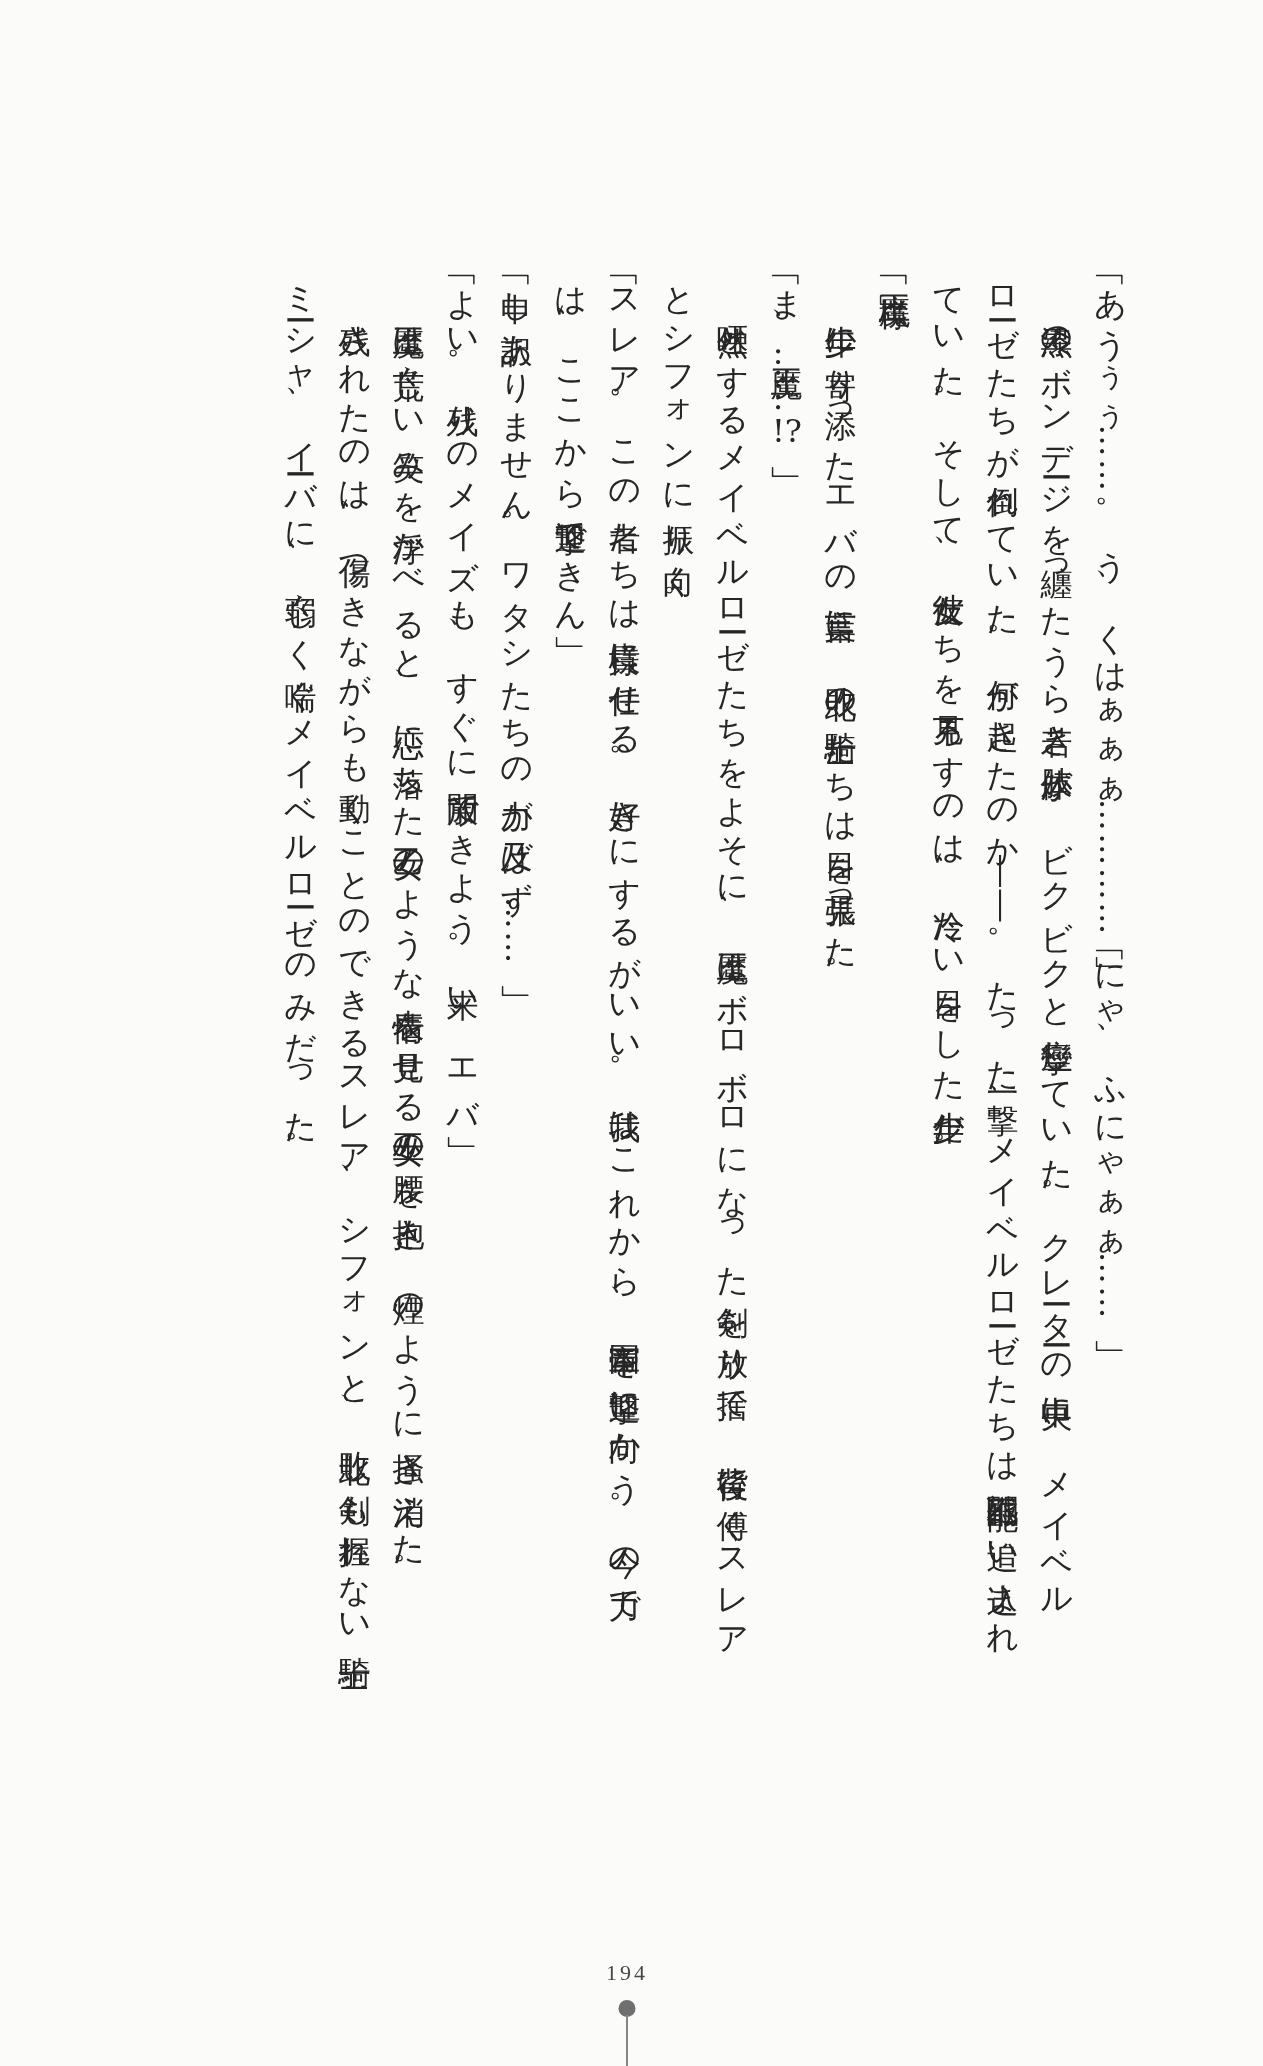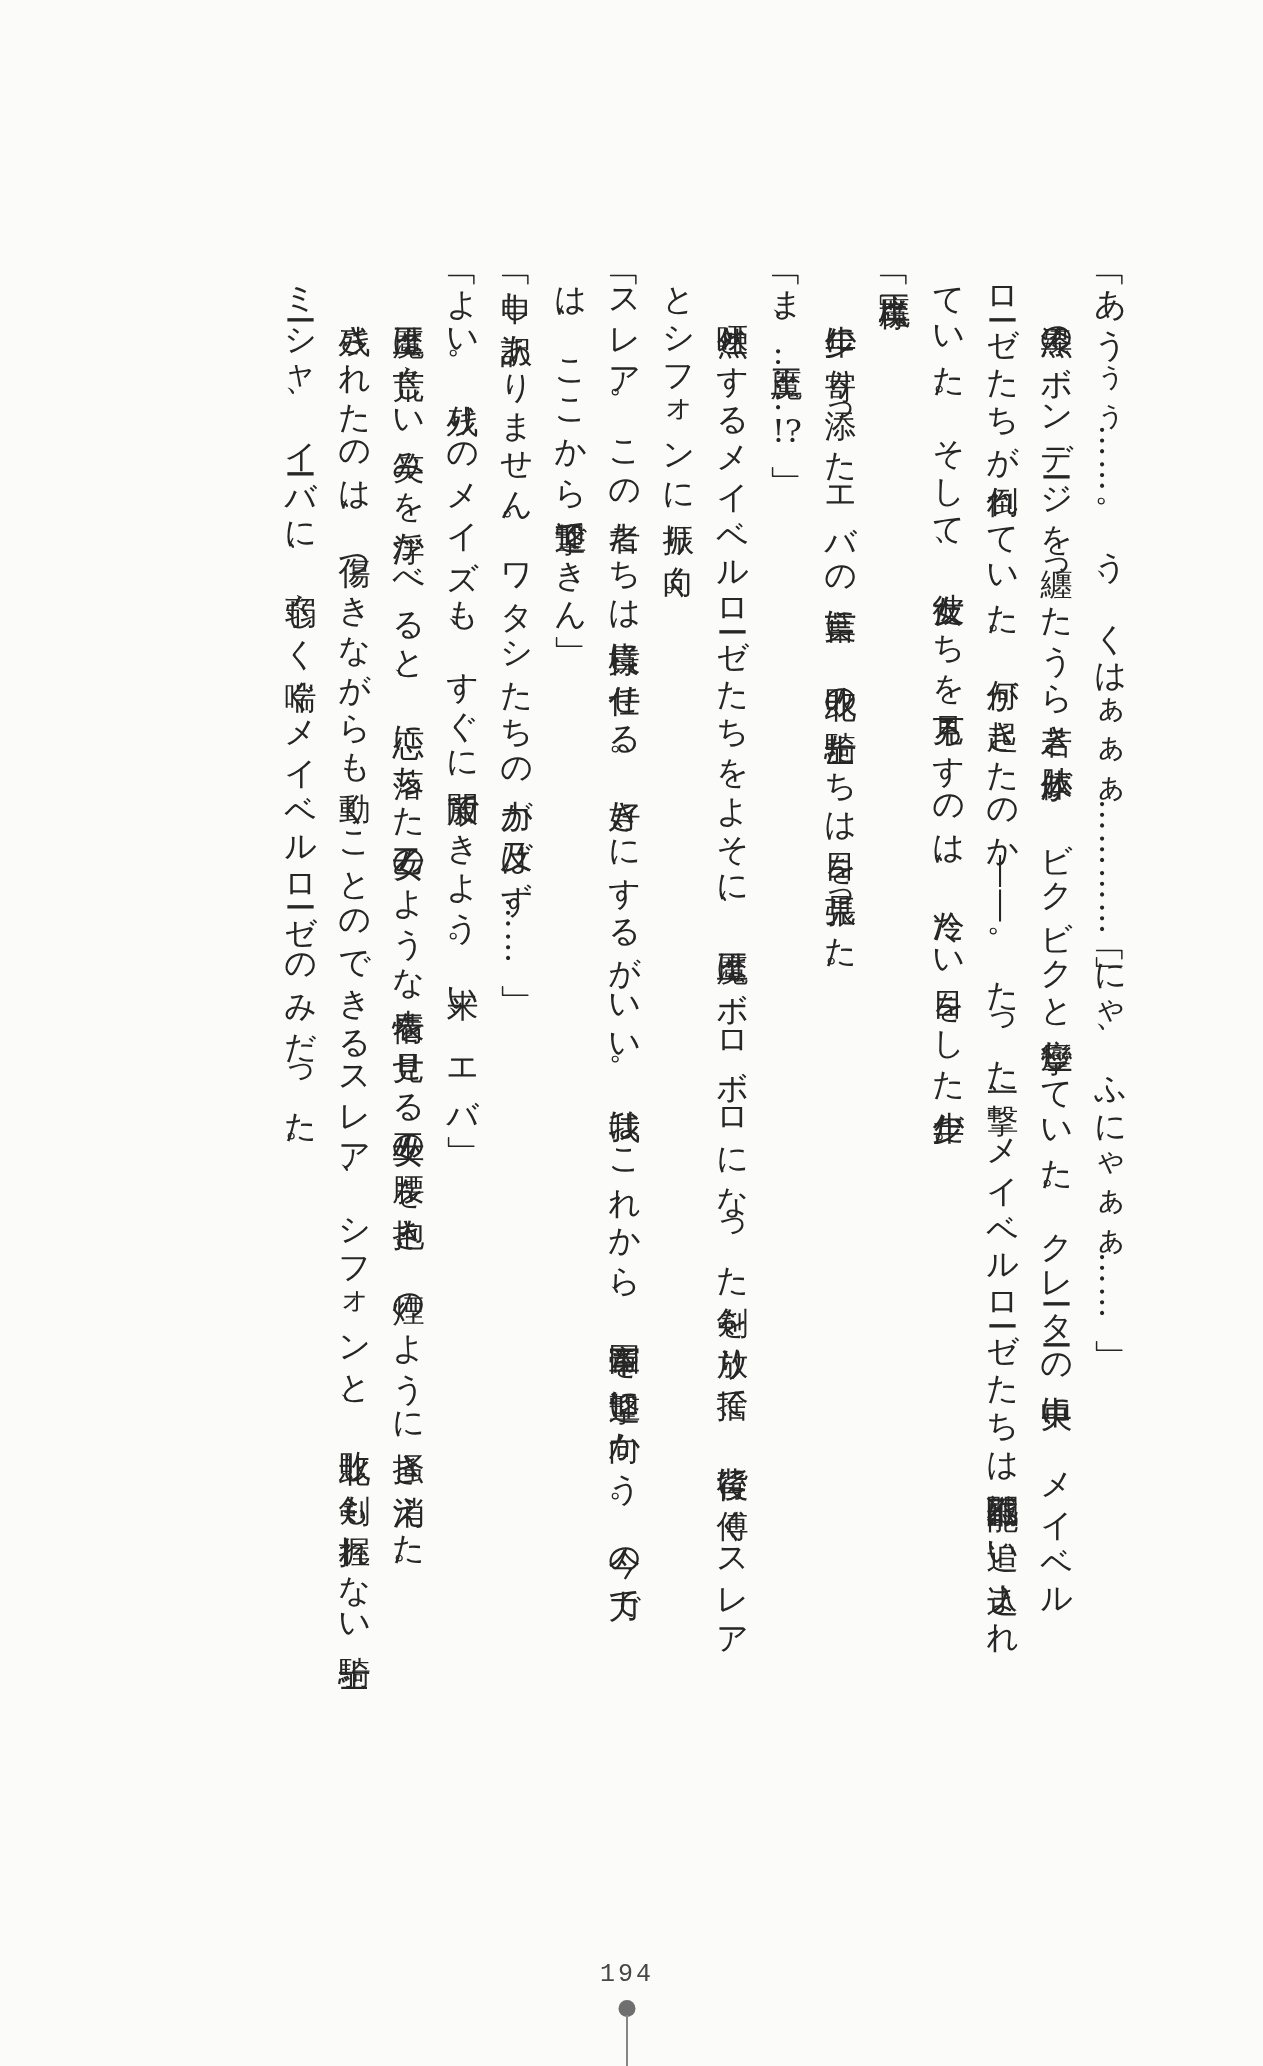--- a/index.html
+++ b/index.html
@@ -26,22 +26,22 @@
     line-break:strict;
   }
   .para{margin:0;padding:0;}
   .para.indent{text-indent:35px;}
   .tcy{
     text-combine-upright:all;-webkit-text-combine:horizontal;
     letter-spacing:0;
   }
   .page-number{
     position:absolute;left:627px;top:1960px;transform:translateX(-50%);
-    font-size:25px;letter-spacing:3px;color:var(--num);
-    font-family:Liberation Mono, monospace;
+    font-size:22px;letter-spacing:3px;color:var(--num);
+    font-family:Liberation Serif, serif;
   }
   .ornament-dot{
     position:absolute;left:627px;top:2000px;transform:translateX(-50%);
     width:17px;height:17px;border-radius:50%;background:var(--orn);
   }
   .ornament-line{
     position:absolute;left:627px;top:2015px;transform:translateX(-50%);
     width:2px;height:51px;background:#868686;
   }
 </style>

